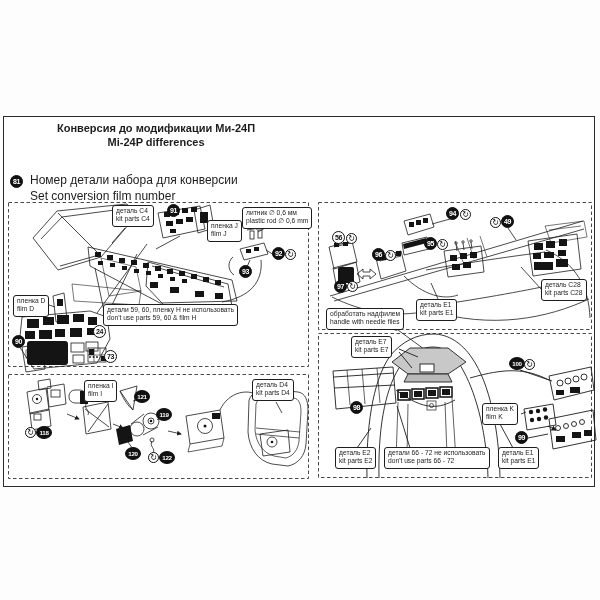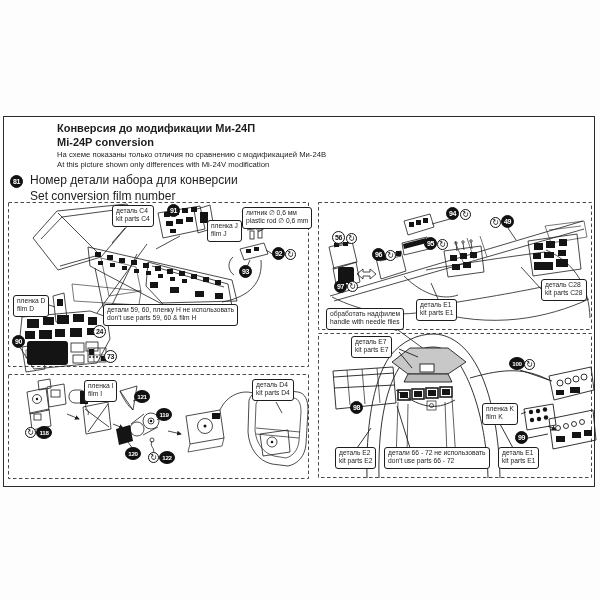--- a/index.html
+++ b/index.html
@@ -1,21 +1,21 @@
 <!DOCTYPE html>
 <html><head>
 <meta charset="utf-8">
 <style>
   html,body{margin:0;padding:0;background:#fff;}
   #screen{position:relative;width:600px;height:600px;background:#fdfdfd;overflow:hidden;
           font-family:"Liberation Sans",sans-serif;color:#1d1d1d;}
   .page{position:absolute;left:3px;top:116px;width:590px;height:369px;
         border:1.5px solid #2b2b2b;background:#fff;}
   #art{position:absolute;left:0;top:0;z-index:1;}
-  .title{position:absolute;left:57px;top:122px;font-size:11px;font-weight:bold;line-height:1.25;z-index:2;}
+  .title{position:absolute;left:57px;top:122px;font-size:11px;font-weight:bold;line-height:1.25;z-index:2;text-align:center;}
   .subtitle{position:absolute;left:57px;top:150px;font-size:7.7px;line-height:1.35;z-index:2;}
   .legend-text{position:absolute;left:30px;top:172px;font-size:12px;line-height:1.35;z-index:2;}
   .lbl{position:absolute;background:#fff;border:1px solid #1d1d1d;border-radius:3px;
        padding:1px 3px 2px;font-size:6.7px;line-height:1.25;white-space:nowrap;z-index:3;}
   .badge{position:absolute;width:13px;height:13px;border-radius:50%;z-index:4;
          display:flex;align-items:center;justify-content:center;
          font-size:7px;font-weight:bold;letter-spacing:-0.3px;box-sizing:border-box;}
   .badge.set{background:#111;color:#fff;border:1px solid #111;}
   .badge.kit{background:#fff;color:#111;border:1.2px solid #111;}
   .badge.w3{width:16px;font-size:6.2px;}
@@ -268,25 +268,21 @@
       <circle cx="151" cy="421" r="1.3"></circle>
         <circle cx="205" cy="426" r="1.5"></circle>
       <rect x="212" y="413" width="8" height="6"></rect>
         <circle cx="272" cy="442" r="1.3"></circle>
       <circle cx="37" cy="399" r="1.2"></circle>
     </g>
   </svg>
 
   <div class="title">
     <div>Конверсия до модификации Ми-24П</div>
-    <div>Mi-24P conversion</div>
-  </div>
-  <div class="subtitle">
-    <div>На схеме показаны только отличия по сравнению с модификацией Ми-24В</div>
-    <div>At this picture shown only differences with Mi-24V modification</div>
+    <div>Mi-24P differences</div>
   </div>
   <div class="badge set" style="left:10px;top:175px;">81</div>
   <div class="legend-text">
     <div>Номер детали набора для конверсии</div>
     <div>Set conversion film number</div>
   </div>
 
   <div class="lbl" style="left:112px;top:205px;">
     <div>деталь C4</div>
       <div>kit parts C4</div>

